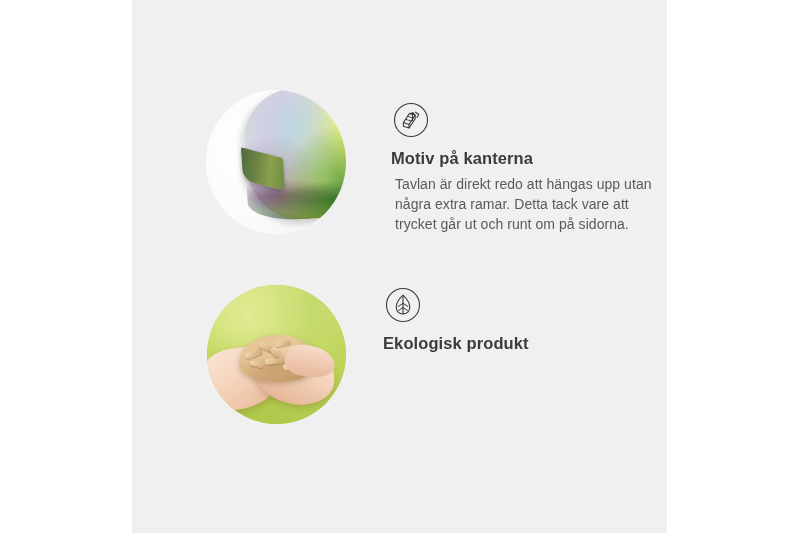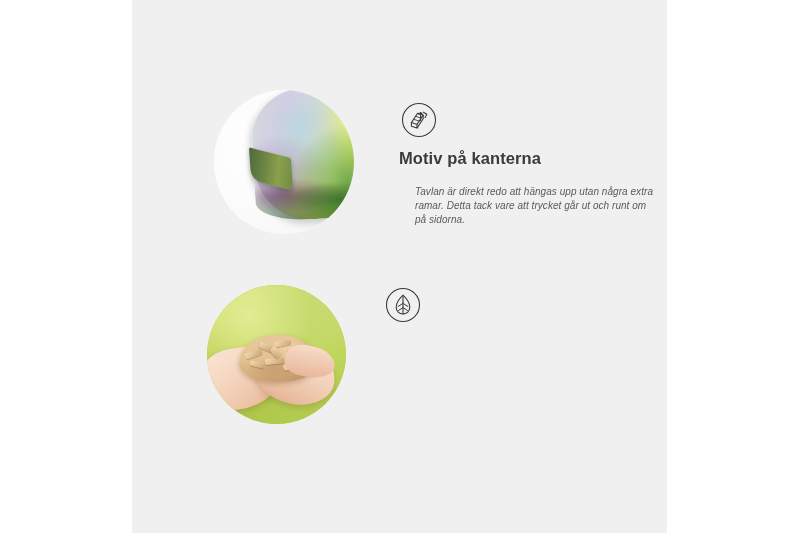--- a/index.html
+++ b/index.html
@@ -29,21 +29,21 @@
     width: 535px;
     height: 533px;
     background: #f0f0f0;
   }
 
   
   .feature {
     position: absolute;
     display: block;
   }
-  .feature-1 { left: 16px; top: 75px; width: 535px; height: 175px; padding-left: 36px; }
+  .feature-1 { left: 8px; top: 75px; width: 535px; height: 175px; padding-left: 36px; }
   .feature-2 { left: 0px; top: 270px; width: 535px; height: 175px; }
 
   
   .photo-circle {
     position: absolute;
     border-radius: 50%;
     overflow: hidden;
   }
   .photo-1 {
     left: 66px;
@@ -210,26 +210,25 @@
 
   .feature-title {
     font-size: 16.5px;
     font-weight: 600;
     color: #3b3b3b;
     margin: 0 0 6px 0;
     letter-spacing: 0.1px;
     line-height: 1.2;
   }
   .feature-body {
-    font-size: 10px;
+    font-size: 14px;
     color: #5a5a5a;
-    margin: 16px;
+    margin: 4px;
     line-height: 1.42;
     letter-spacing: 0.05px;
-    font-style: italic;
   }
 </style>
 </head>
 <body>
 
 <div class="canvas-root">
 
   <div class="panel">
 
     <div class="feature feature-1">
@@ -284,17 +283,18 @@
             <circle cx="20" cy="20" r="16.5" stroke="#3b3b3b" stroke-width="1.1" fill="none"></circle>
             <path d="M20 10.2 C24.6 14.6 26.8 18.6 26.8 22.2 C26.8 26.0 23.8 29.0 20 29.0
                      C16.2 29.0 13.2 26.0 13.2 22.2 C13.2 18.6 15.4 14.6 20 10.2 Z" stroke="#3b3b3b" stroke-width="1.1" fill="none" stroke-linejoin="round"></path>
             <path d="M20 11.6 L20 29.0" stroke="#3b3b3b" stroke-width="1.1" stroke-linecap="round"></path>
             <path d="M20 18.4 L15.2 21.4" stroke="#3b3b3b" stroke-width="1.0" stroke-linecap="round"></path>
             <path d="M20 18.4 L24.8 21.4" stroke="#3b3b3b" stroke-width="1.0" stroke-linecap="round"></path>
             <path d="M20 22.6 L15.6 25.4" stroke="#3b3b3b" stroke-width="1.0" stroke-linecap="round"></path>
             <path d="M20 22.6 L24.4 25.4" stroke="#3b3b3b" stroke-width="1.0" stroke-linecap="round"></path>
           </svg>
         </div>
+        <h3 class="feature-title">Ekologisk produkt</h3>
       </div>
     </div>
 
   </div>
 </div>
 
 </body></html>

